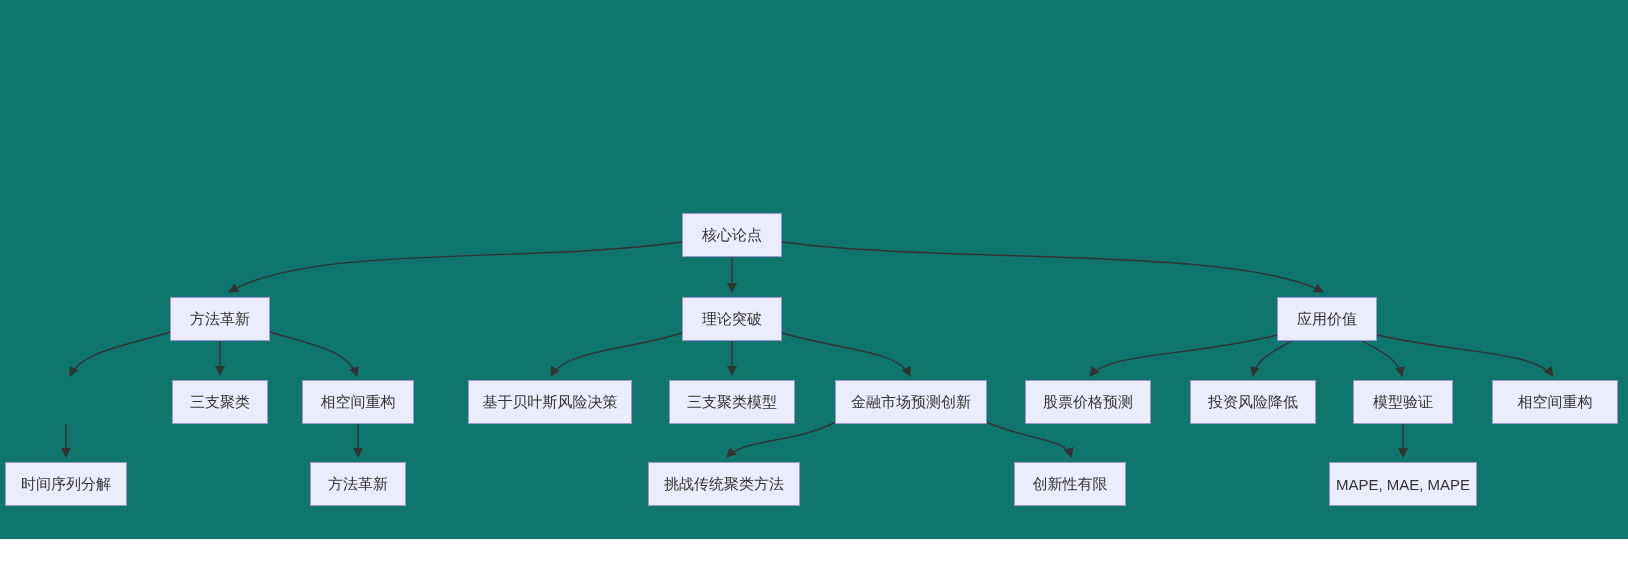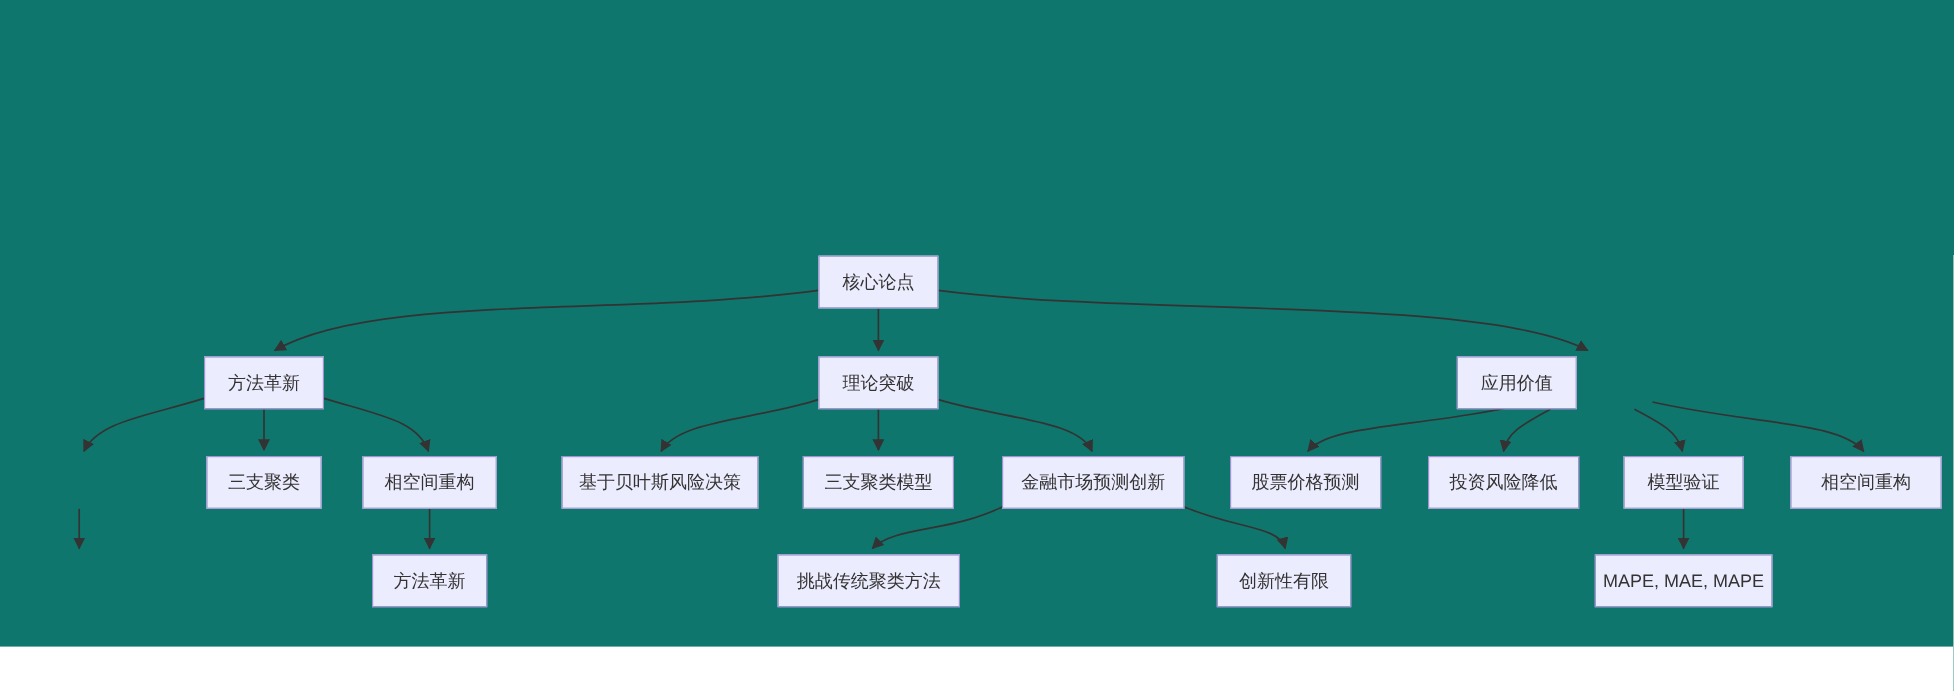--- a/index.html
+++ b/index.html
@@ -76,30 +76,31 @@
     <path class="edge" d="M 358 424 L 358 457" marker-end="url(#arrow)"></path>
     <path class="edge" d="M 836 422 C 792 444, 746 438, 727 457" marker-end="url(#arrow)"></path>
     <path class="edge" d="M 986 422 C 1030 441, 1066 438, 1071 457" marker-end="url(#arrow)"></path>
     <path class="edge" d="M 1403 424 L 1403 457" marker-end="url(#arrow)"></path>
   </svg>
 
   <div class="node" style="left:682px;top:213px;width:100px">核心论点</div>
 
   <div class="node" style="left:170px;top:297px;width:100px">方法革新</div>
   <div class="node" style="left:682px;top:297px;width:100px">理论突破</div>
-  <div class="node" style="left:1214px;top:297px;width:100px">应用价值</div>
+  <div class="node" style="left:1277px;top:297px;width:100px">应用价值</div>
 
   <div class="node" style="left:172px;top:380px;width:96px">三支聚类</div>
   <div class="node" style="left:302px;top:380px;width:112px">相空间重构</div>
   <div class="node" style="left:468px;top:380px;width:164px">基于贝叶斯风险决策</div>
   <div class="node" style="left:669px;top:380px;width:126px">三支聚类模型</div>
   <div class="node" style="left:835px;top:380px;width:152px">金融市场预测创新</div>
   <div class="node" style="left:1025px;top:380px;width:126px">股票价格预测</div>
   <div class="node" style="left:1190px;top:380px;width:126px">投资风险降低</div>
   <div class="node" style="left:1353px;top:380px;width:100px">模型验证</div>
   <div class="node" style="left:1492px;top:380px;width:126px">相空间重构</div>
 
+  <div class="node" style="left:5px;top:462px;width:122px">时间序列分解</div>
   <div class="node" style="left:310px;top:462px;width:96px">方法革新</div>
   <div class="node" style="left:648px;top:462px;width:152px">挑战传统聚类方法</div>
   <div class="node" style="left:1014px;top:462px;width:112px">创新性有限</div>
   <div class="node" style="left:1329px;top:462px;width:148px">MAPE, MAE, MAPE</div>
 
 </div>
 
 </body></html>

